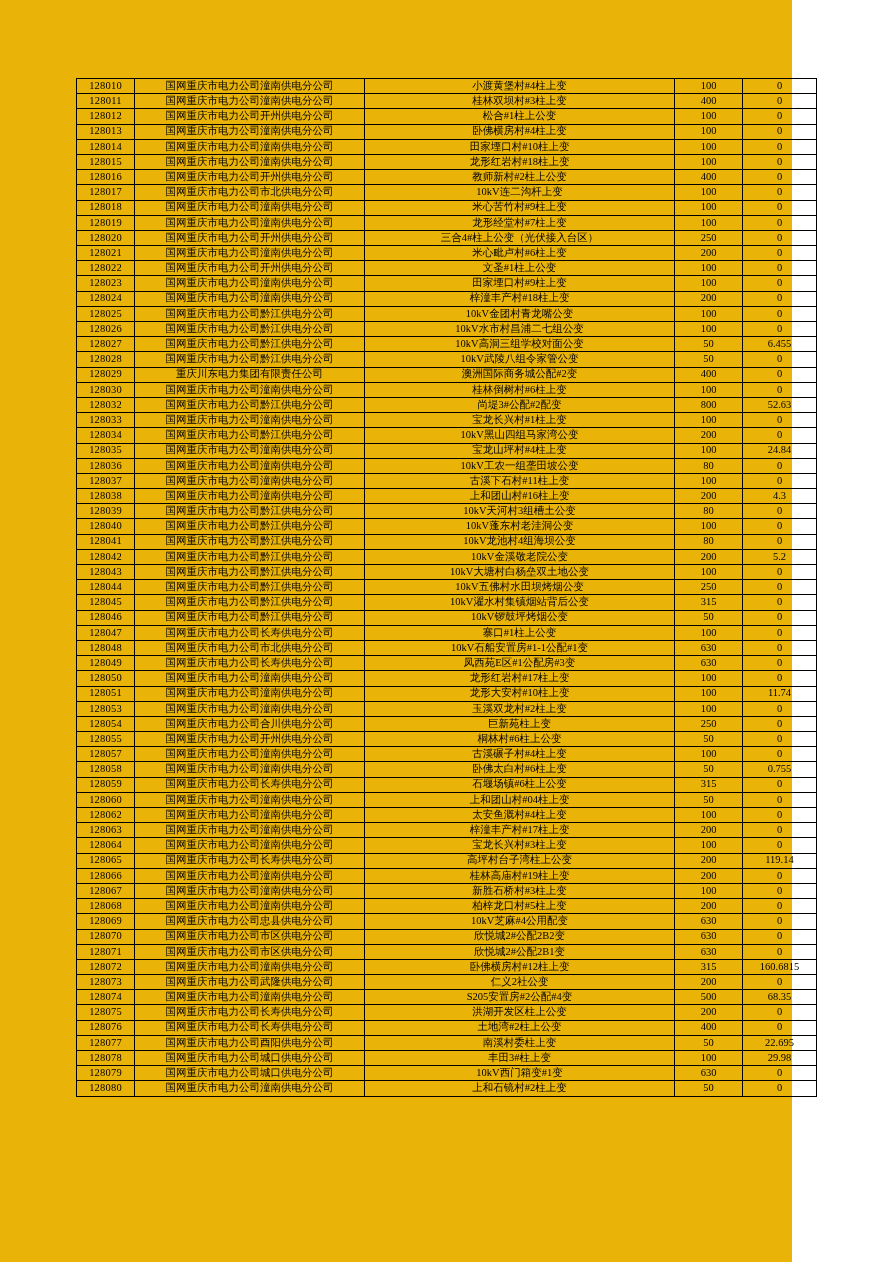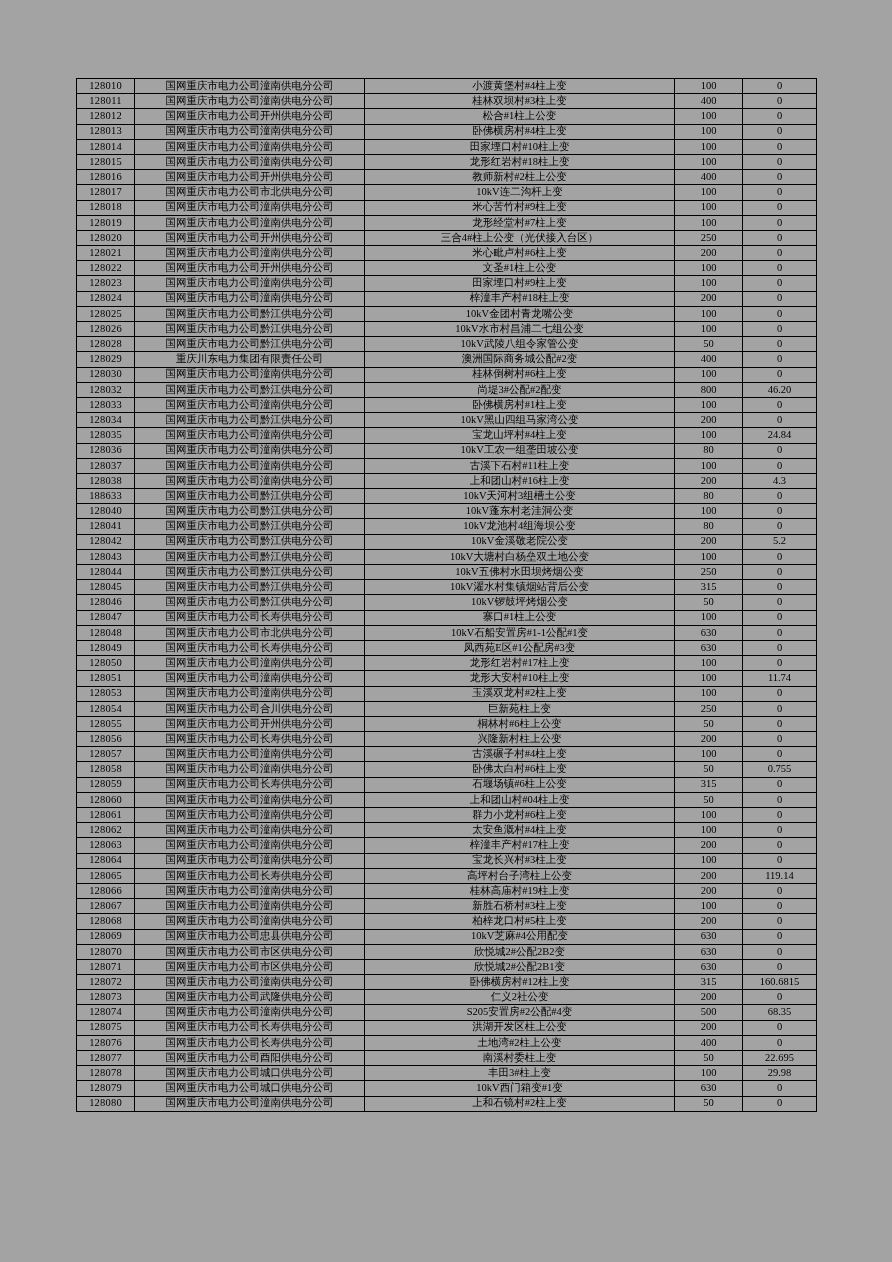--- a/index.html
+++ b/index.html
@@ -8,23 +8,23 @@
     background: #ffffff;
   }
   body {
     width: 892px;
     height: 1262px;
     font-family: "Liberation Serif", serif;
     color: #000000;
   }
   .page {
     position: relative;
-    width: 892px;
+    width: 792px;
     height: 1262px;
-    background: #a3a3a3;
+    background: #eab308;
     box-sizing: border-box;
     padding: 78px 76px 0 76px;
   }
   table.grid {
     border-collapse: collapse;
     table-layout: fixed;
     width: 740px;
     font-size: 10.5px;
     line-height: 1.0;
   }
@@ -174,20 +174,27 @@
           <td class="num-cell">0</td>
         </tr>
         <tr>
           <td class="id-cell">128026</td>
           <td class="org-cell">国网重庆市电力公司黔江供电分公司</td>
           <td class="name-cell">10kV水市村昌浦二七组公变</td>
           <td class="num-cell">100</td>
           <td class="num-cell">0</td>
         </tr>
         <tr>
+          <td class="id-cell">128027</td>
+          <td class="org-cell">国网重庆市电力公司黔江供电分公司</td>
+          <td class="name-cell">10kV高洞三组学校对面公变</td>
+          <td class="num-cell">50</td>
+          <td class="num-cell">6.455</td>
+        </tr>
+        <tr>
           <td class="id-cell">128028</td>
           <td class="org-cell">国网重庆市电力公司黔江供电分公司</td>
           <td class="name-cell">10kV武陵八组令家管公变</td>
           <td class="num-cell">50</td>
           <td class="num-cell">0</td>
         </tr>
         <tr>
           <td class="id-cell">128029</td>
           <td class="org-cell">重庆川东电力集团有限责任公司</td>
           <td class="name-cell">澳洲国际商务城公配#2变</td>
@@ -199,26 +206,26 @@
           <td class="org-cell">国网重庆市电力公司潼南供电分公司</td>
           <td class="name-cell">桂林倒树村#6柱上变</td>
           <td class="num-cell">100</td>
           <td class="num-cell">0</td>
         </tr>
         <tr>
           <td class="id-cell">128032</td>
           <td class="org-cell">国网重庆市电力公司黔江供电分公司</td>
           <td class="name-cell">尚堤3#公配#2配变</td>
           <td class="num-cell">800</td>
-          <td class="num-cell">46.20</td>
+          <td class="num-cell">52.63</td>
         </tr>
         <tr>
           <td class="id-cell">128033</td>
           <td class="org-cell">国网重庆市电力公司潼南供电分公司</td>
-          <td class="name-cell">卧佛横房村#1柱上变</td>
+          <td class="name-cell">宝龙长兴村#1柱上变</td>
           <td class="num-cell">100</td>
           <td class="num-cell">0</td>
         </tr>
         <tr>
           <td class="id-cell">128034</td>
           <td class="org-cell">国网重庆市电力公司黔江供电分公司</td>
           <td class="name-cell">10kV黑山四组马家湾公变</td>
           <td class="num-cell">200</td>
           <td class="num-cell">0</td>
         </tr>
@@ -244,21 +251,21 @@
           <td class="num-cell">0</td>
         </tr>
         <tr>
           <td class="id-cell">128038</td>
           <td class="org-cell">国网重庆市电力公司潼南供电分公司</td>
           <td class="name-cell">上和团山村#16柱上变</td>
           <td class="num-cell">200</td>
           <td class="num-cell">4.3</td>
         </tr>
         <tr>
-          <td class="id-cell">188633</td>
+          <td class="id-cell">128039</td>
           <td class="org-cell">国网重庆市电力公司黔江供电分公司</td>
           <td class="name-cell">10kV天河村3组槽土公变</td>
           <td class="num-cell">80</td>
           <td class="num-cell">0</td>
         </tr>
         <tr>
           <td class="id-cell">128040</td>
           <td class="org-cell">国网重庆市电力公司黔江供电分公司</td>
           <td class="name-cell">10kV蓬东村老洼洞公变</td>
           <td class="num-cell">100</td>
@@ -356,27 +363,20 @@
           <td class="num-cell">0</td>
         </tr>
         <tr>
           <td class="id-cell">128055</td>
           <td class="org-cell">国网重庆市电力公司开州供电分公司</td>
           <td class="name-cell">桐林村#6柱上公变</td>
           <td class="num-cell">50</td>
           <td class="num-cell">0</td>
         </tr>
         <tr>
-          <td class="id-cell">128056</td>
-          <td class="org-cell">国网重庆市电力公司长寿供电分公司</td>
-          <td class="name-cell">兴隆新村柱上公变</td>
-          <td class="num-cell">200</td>
-          <td class="num-cell">0</td>
-        </tr>
-        <tr>
           <td class="id-cell">128057</td>
           <td class="org-cell">国网重庆市电力公司潼南供电分公司</td>
           <td class="name-cell">古溪碾子村#4柱上变</td>
           <td class="num-cell">100</td>
           <td class="num-cell">0</td>
         </tr>
         <tr>
           <td class="id-cell">128058</td>
           <td class="org-cell">国网重庆市电力公司潼南供电分公司</td>
           <td class="name-cell">卧佛太白村#6柱上变</td>
@@ -388,27 +388,20 @@
           <td class="org-cell">国网重庆市电力公司长寿供电分公司</td>
           <td class="name-cell">石堰场镇#6柱上公变</td>
           <td class="num-cell">315</td>
           <td class="num-cell">0</td>
         </tr>
         <tr>
           <td class="id-cell">128060</td>
           <td class="org-cell">国网重庆市电力公司潼南供电分公司</td>
           <td class="name-cell">上和团山村#04柱上变</td>
           <td class="num-cell">50</td>
-          <td class="num-cell">0</td>
-        </tr>
-        <tr>
-          <td class="id-cell">128061</td>
-          <td class="org-cell">国网重庆市电力公司潼南供电分公司</td>
-          <td class="name-cell">群力小龙村#6柱上变</td>
-          <td class="num-cell">100</td>
           <td class="num-cell">0</td>
         </tr>
         <tr>
           <td class="id-cell">128062</td>
           <td class="org-cell">国网重庆市电力公司潼南供电分公司</td>
           <td class="name-cell">太安鱼溉村#4柱上变</td>
           <td class="num-cell">100</td>
           <td class="num-cell">0</td>
         </tr>
         <tr>

